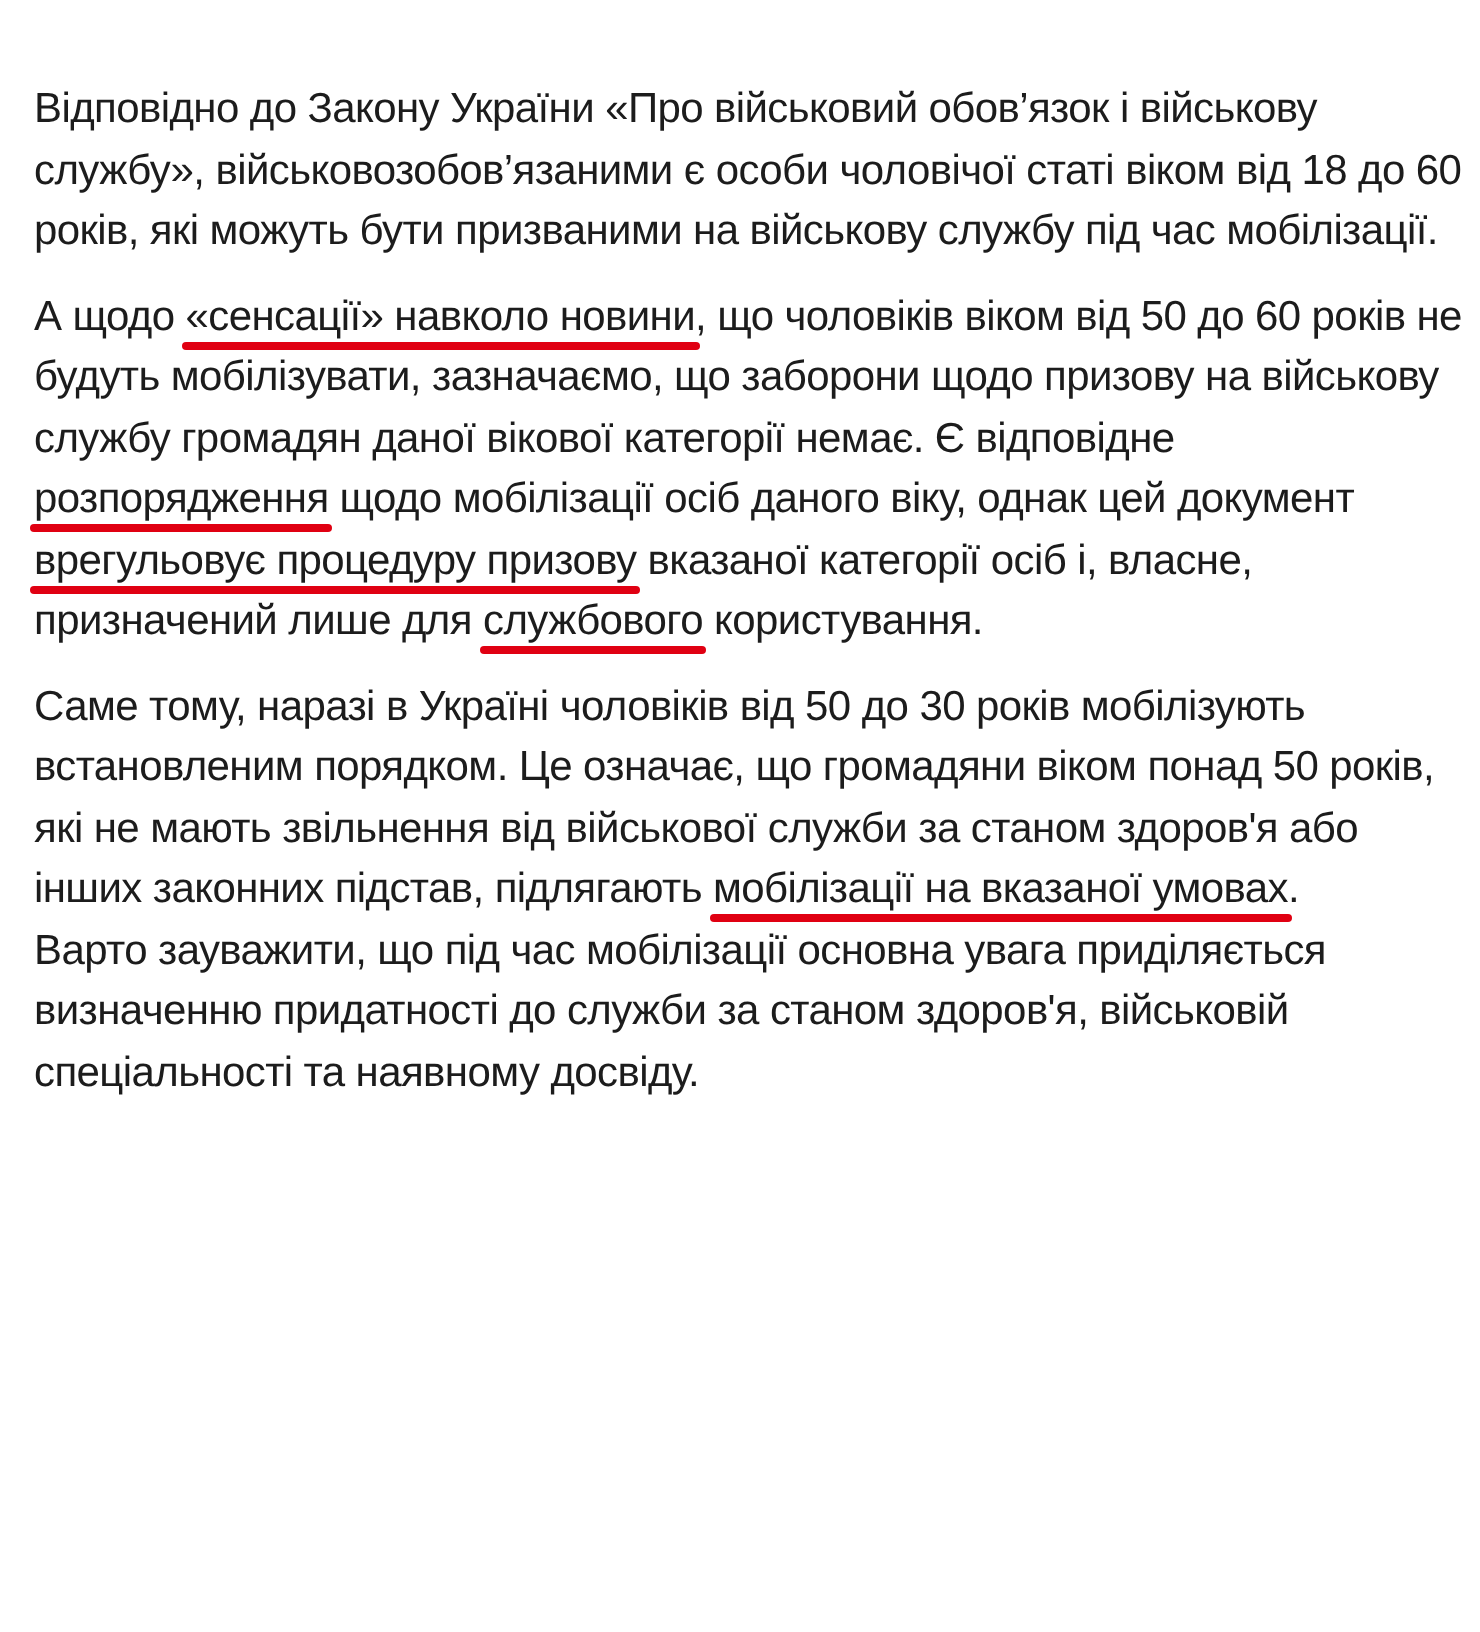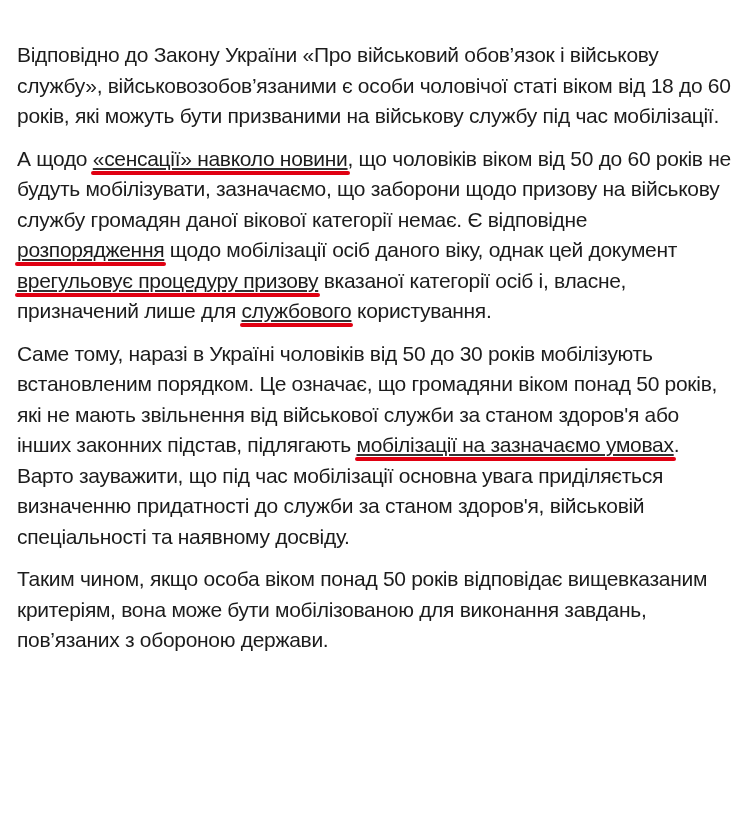--- a/index.html
+++ b/index.html
@@ -7,41 +7,38 @@
   .doc {
     position: absolute; left: 17px; top: 3px; width: 715px;
     font-family: "Liberation Sans", sans-serif;
     font-size: 21px; line-height: 30.5px; color: #1c1c1c;
     letter-spacing: -0.3px;
     margin-top: 37px;
   }
   .p { margin: 0 0 12px 0; }
   .p.tight { margin-bottom: 0; }
   .u {
-    text-decoration: underline; text-decoration-color: #333;
+    text-decoration-color: #333;
     text-underline-offset: 2px;
     position: relative;
   }
   .u::after {
     content: ""; position: absolute; left: -2px; right: -2px; bottom: -5px;
     height: 4px; background: #e00012; border-radius: 3px;
   }
 </style>
 </head>
 <body>
 
 <div class="doc">
   <p class="p">
     <span>Відповідно до Закону України «Про військовий обов’язок і військову службу», військовозобов’язаними є особи чоловічої статі віком від 18 до 60 років, які можуть бути призваними на військову службу під час мобілізації.</span>
   </p>
   <p class="p">
     <span>А щодо </span><span class="u">«сенсації» навколо новини</span><span>, що чоловіків віком від 50 до 60 років не будуть мобілізувати, зазначаємо, що заборони щодо призову на військову службу громадян даної вікової категорії немає. Є відповідне </span><span class="u">розпорядження</span><span> щодо мобілізації осіб даного віку, однак цей документ </span><span class="u">врегульовує процедуру призову</span><span> вказаної категорії осіб і, власне, призначений лише для </span><span class="u">службового</span><span> користування.</span>
   </p>
   <p class="p tight">
-    <span>Саме тому, наразі в Україні чоловіків від 50 до 30 років мобілізують встановленим порядком. Це означає, що громадяни віком понад 50 років, які не мають звільнення від військової служби за станом здоров'я або інших законних підстав, підлягають </span><span class="u">мобілізації на зазначаємо умовах</span><span>.</span>
+    <span>Саме тому, наразі в Україні чоловіків від 50 до 30 років мобілізують встановленим порядком. Це означає, що громадяни віком понад 50 років, які не мають звільнення від військової служби за станом здоров'я або інших законних підстав, підлягають </span><span class="u">мобілізації на вказаної умовах</span><span>.</span>
   </p>
   <p class="p">
     <span>Варто зауважити, що під час мобілізації основна увага приділяється визначенню придатності до служби за станом здоров'я, військовій спеціальності та наявному досвіду.</span>
   </p>
-  <p class="p">
-    <span>Таким чином, якщо особа віком понад 50 років відповідає вищевказаним критеріям, вона може бути мобілізованою для виконання завдань, пов’язаних з обороною держави.</span>
-  </p>
 </div>
 
 </body></html>

